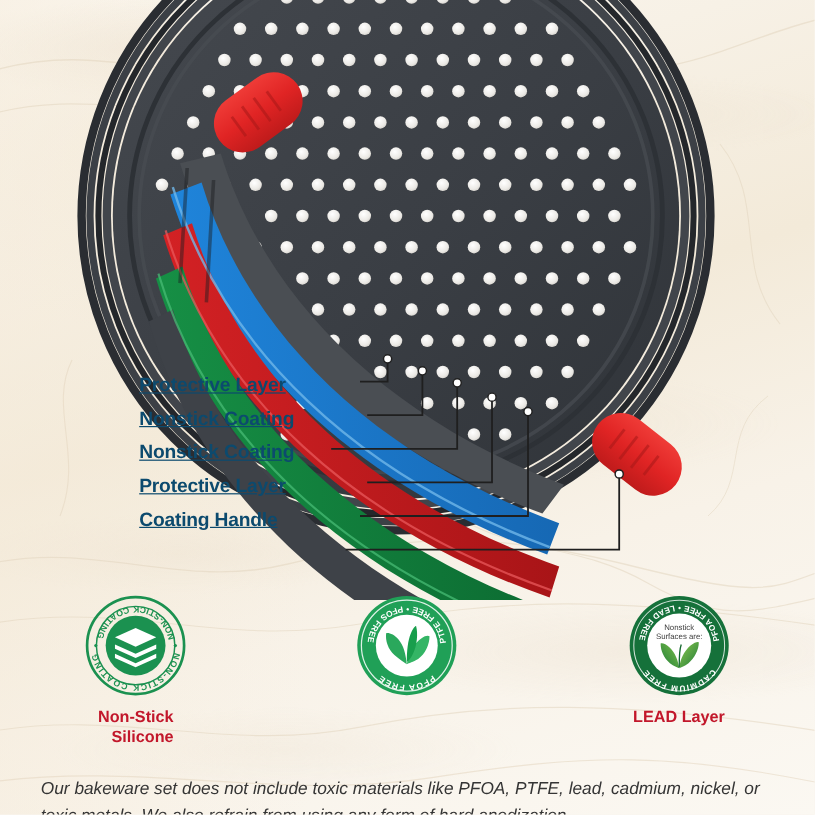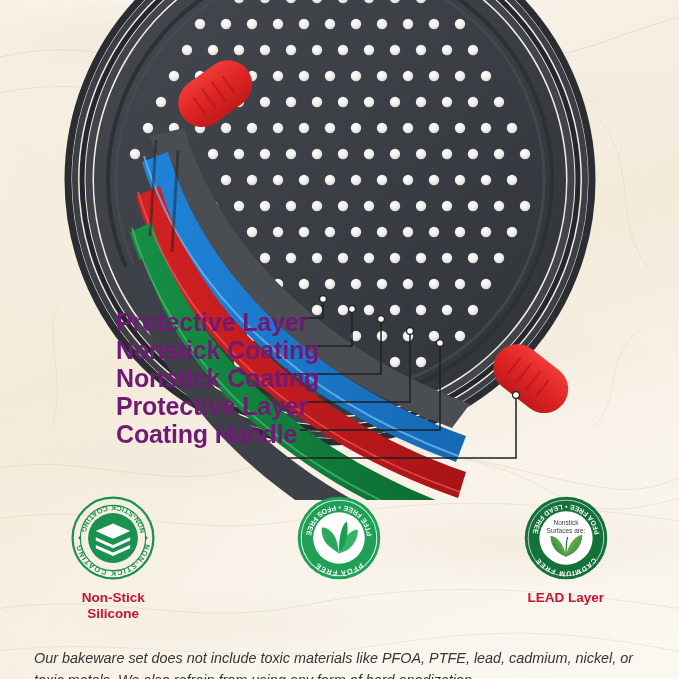--- a/index.html
+++ b/index.html
@@ -52,26 +52,27 @@
   }
 
   
   .labels {
     position: absolute;
     left: 116px;
     top: 308px;
     width: 260px;
   }
   .callout-label {
-    font-size: 25px;
+    font-size: 16px;
     font-weight: bold;
-    color: #701a75;
+    color: #0c4a6e;
     line-height: 28px;
     letter-spacing: -0.15px;
     white-space: nowrap;
+    text-decoration: underline;
   }
 
   
   .badges {
     position: absolute;
     left: 0;
     top: 495px;
     width: 679px;
     height: 130px;
     display: flex;
@@ -83,21 +84,21 @@
     display: flex;
     flex-direction: column;
     align-items: center;
   }
   .badge-seal { width: 86px; height: 86px; }
   .badge-caption {
     margin-top: 9px;
     font-size: 13.5px;
     font-weight: bold;
     color: #c2172b;
-    text-align: center;
+    text-align: right;
     line-height: 16px;
   }
 
   
   .footer {
     position: absolute;
     left: 34px;
     top: 628px;
     width: 611px;
     text-align: left;

